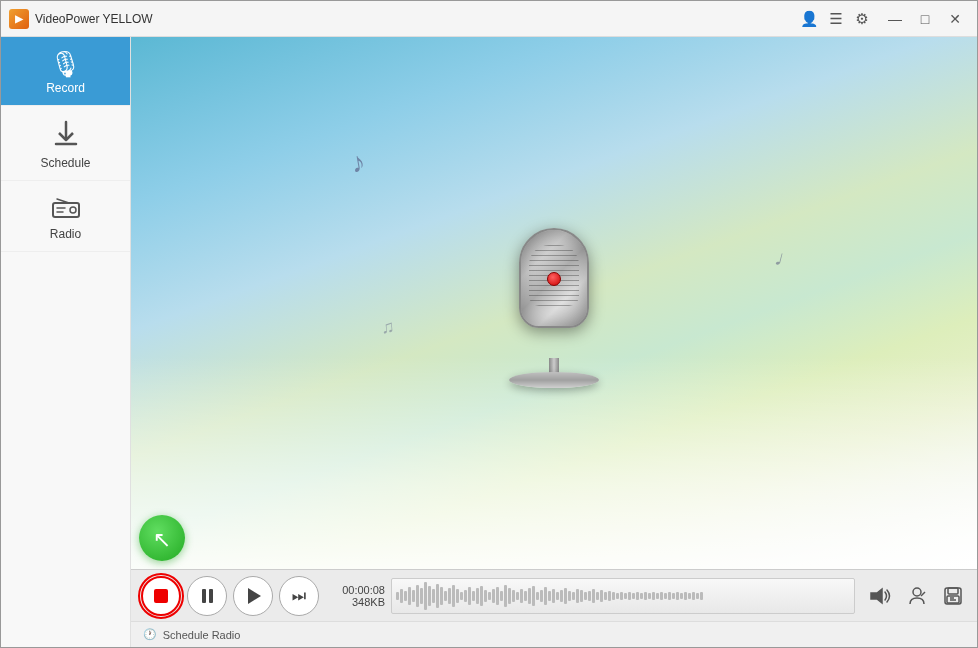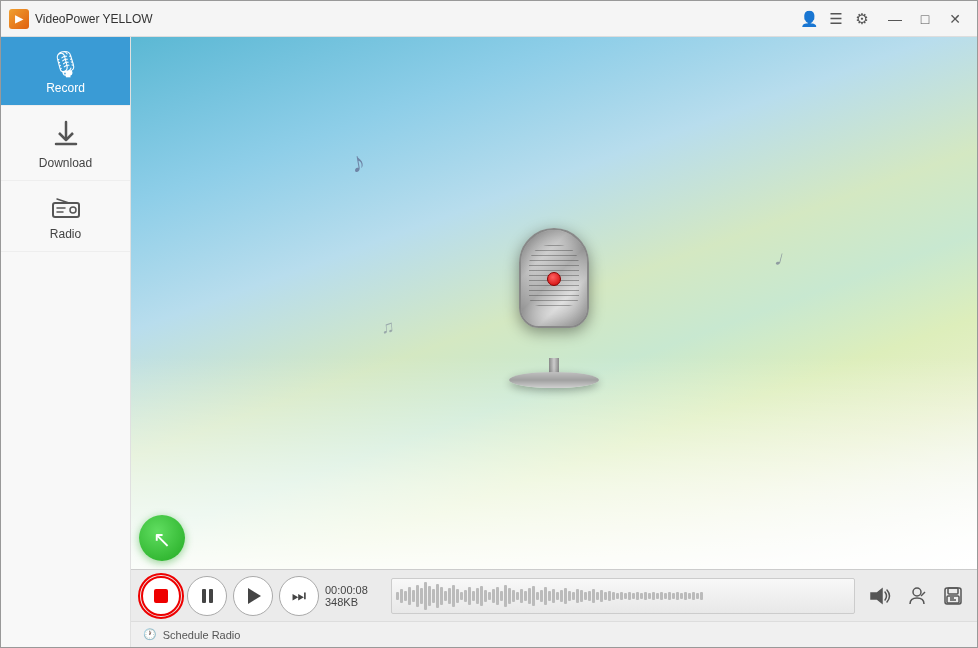--- a/index.html
+++ b/index.html
@@ -260,21 +260,21 @@
       border-bottom: 8px solid transparent;
       border-left: 13px solid #444;
       margin-left: 2px;
     }
     .transport-btn.skip-btn {
       font-size: 16px;
     }
     .time-display {
       display: flex;
       flex-direction: column;
-      align-items: flex-start;
+      align-items: flex-end;
       font-size: 11px;
       color: #444;
       min-width: 60px;
       flex-shrink: 0;
     }
     .waveform-area {
       flex: 1;
       height: 36px;
       background: linear-gradient(180deg, #f8f8f8, #e8e8e8);
       border: 1px solid #ccc;
@@ -386,21 +386,21 @@
         <span class="sidebar-item-label">Record</span>
       </div>
       <div class="sidebar-item">
         <div class="sidebar-item-icon">
           <svg width="28" height="28" viewBox="0 0 28 28" fill="none">
             <line x1="14" y1="2" x2="14" y2="18" stroke="#555" stroke-width="2.5" stroke-linecap="round"></line>
             <polyline points="7,13 14,20 21,13" stroke="#555" stroke-width="2.5" fill="none" stroke-linejoin="round"></polyline>
             <line x1="4" y1="24" x2="24" y2="24" stroke="#555" stroke-width="2.5" stroke-linecap="round"></line>
           </svg>
         </div>
-        <span class="sidebar-item-label">Download</span>
+        <span class="sidebar-item-label">Schedule</span>
       </div>
       <div class="sidebar-item">
         <div class="sidebar-item-icon">
           <svg width="30" height="24" viewBox="0 0 30 24" fill="none">
             <rect x="2" y="8" width="26" height="14" rx="2" stroke="#555" stroke-width="2" fill="none"></rect>
             <circle cx="22" cy="15" r="3" stroke="#555" stroke-width="1.5" fill="none"></circle>
             <line x1="6" y1="13" x2="14" y2="13" stroke="#555" stroke-width="1.5" stroke-linecap="round"></line>
             <line x1="6" y1="17" x2="12" y2="17" stroke="#555" stroke-width="1.5" stroke-linecap="round"></line>
             <line x1="6" y1="4" x2="18" y2="8" stroke="#555" stroke-width="1.5" stroke-linecap="round"></line>
           </svg>

